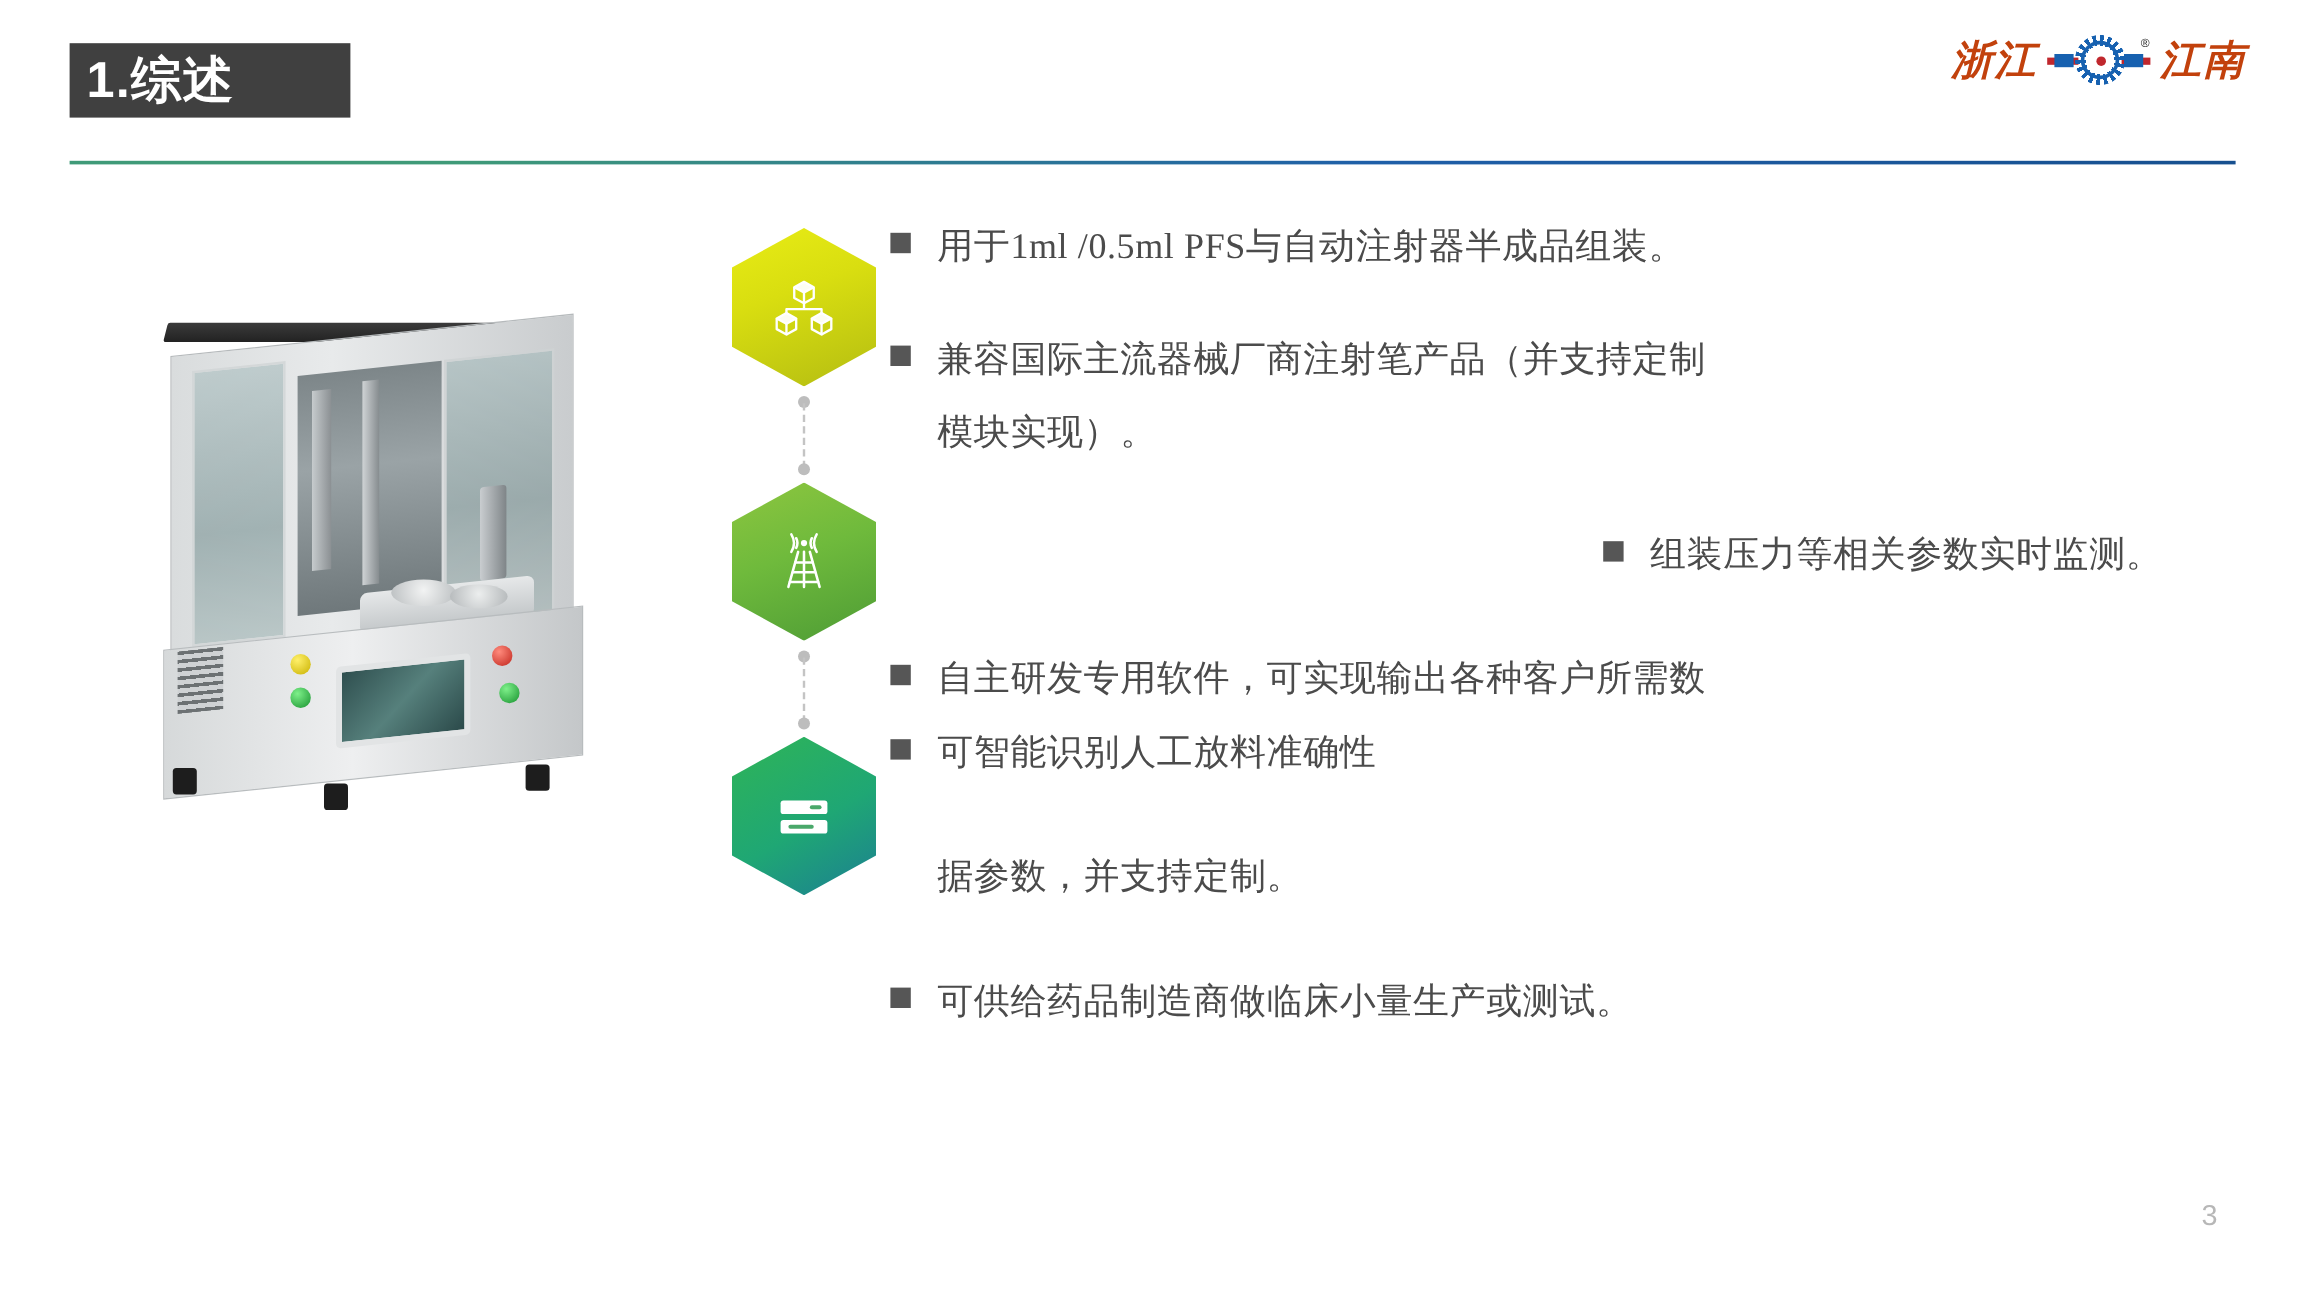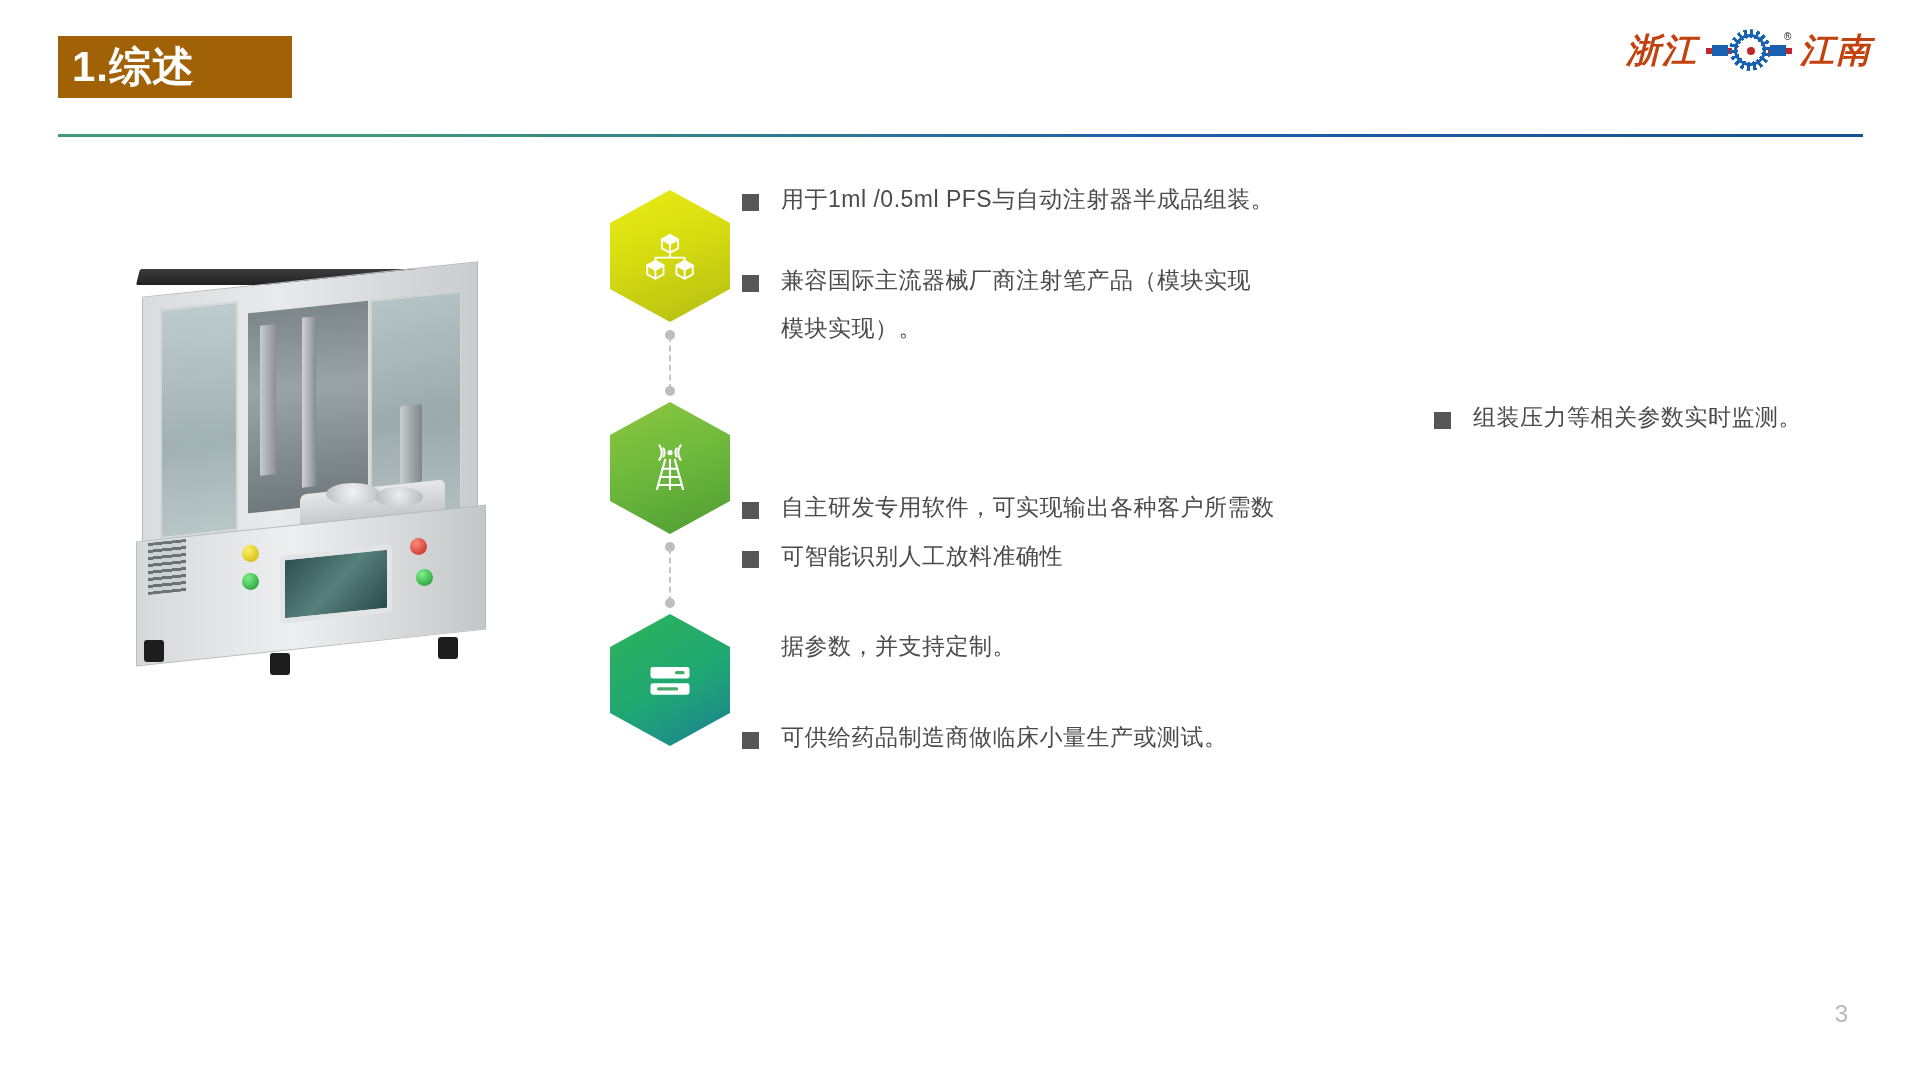--- a/index.html
+++ b/index.html
@@ -8,21 +8,21 @@
     background:#ffffff;
     font-family:"Liberation Sans","DejaVu Sans",sans-serif;
     overflow:hidden;
   }
   .slide { position:relative; width:1920px; height:1080px; background:#fff; }
 
   
   .title-box{
     position:absolute; left:58px; top:36px;
     width:234px; height:62px;
-    background:#a16207;
+    background:#404040;
     display:flex; align-items:center;
   }
   .title-text{
     color:#ffffff; font-size:42px; font-weight:700;
     letter-spacing:1px; padding-left:14px; line-height:1;
   }
   .header-rule{
     position:absolute; left:58px; top:134px; width:1805px; height:3px;
     background:linear-gradient(to right,#3f9a78 0%, #3f9a78 18%, #1f5fa8 60%, #17508f 100%);
   }
@@ -182,22 +182,22 @@
   .conn-dot.bot{ bottom:0; }
 
   
   .bullets{ position:absolute; left:742px; top:178px; width:1060px; }
   .bullet{ display:flex; align-items:flex-start; margin-bottom:4px; }
   .bullet-mark{
     flex:0 0 auto; width:17px; height:17px; background:#565656;
     margin-top:16px; margin-right:22px;
   }
   .bullet-text{
-    font-family:Liberation Sans, sans-serif;
-    font-size:23px; color:#4b4b4b; line-height:1.85;
+    font-family:Liberation Serif, serif;
+    font-size:30px; color:#4b4b4b; line-height:1.85;
     letter-spacing:.5px;
   }
   .b1{ margin-bottom:38px; }
   .b2{ margin-bottom:6px; }
   .b3{ margin-bottom:46px; }
   .b4{ margin-bottom:48px;justify-content:flex-end; }
   .b5{ margin-bottom:48px; }
 
   
   .page-num{
@@ -315,21 +315,21 @@
 
   <div class="bullets">
 
     <div class="bullet b1">
       <span class="bullet-mark"></span>
       <span class="bullet-text">用于1ml /0.5ml PFS与自动注射器半成品组装。</span>
     </div>
 
     <div class="bullet b2">
       <span class="bullet-mark"></span>
-      <span class="bullet-text">兼容国际主流器械厂商注射笔产品（模块实现</span>
+      <span class="bullet-text">兼容国际主流器械厂商注射笔产品（并支持定制</span>
     </div>
 
     <div class="bullet b3">
       <span class="bullet-mark" style="visibility:hidden"></span>
       <span class="bullet-text">模块实现）。</span>
     </div>
 
     <div class="bullet b4">
       <span class="bullet-mark"></span>
       <span class="bullet-text">组装压力等相关参数实时监测。</span>

